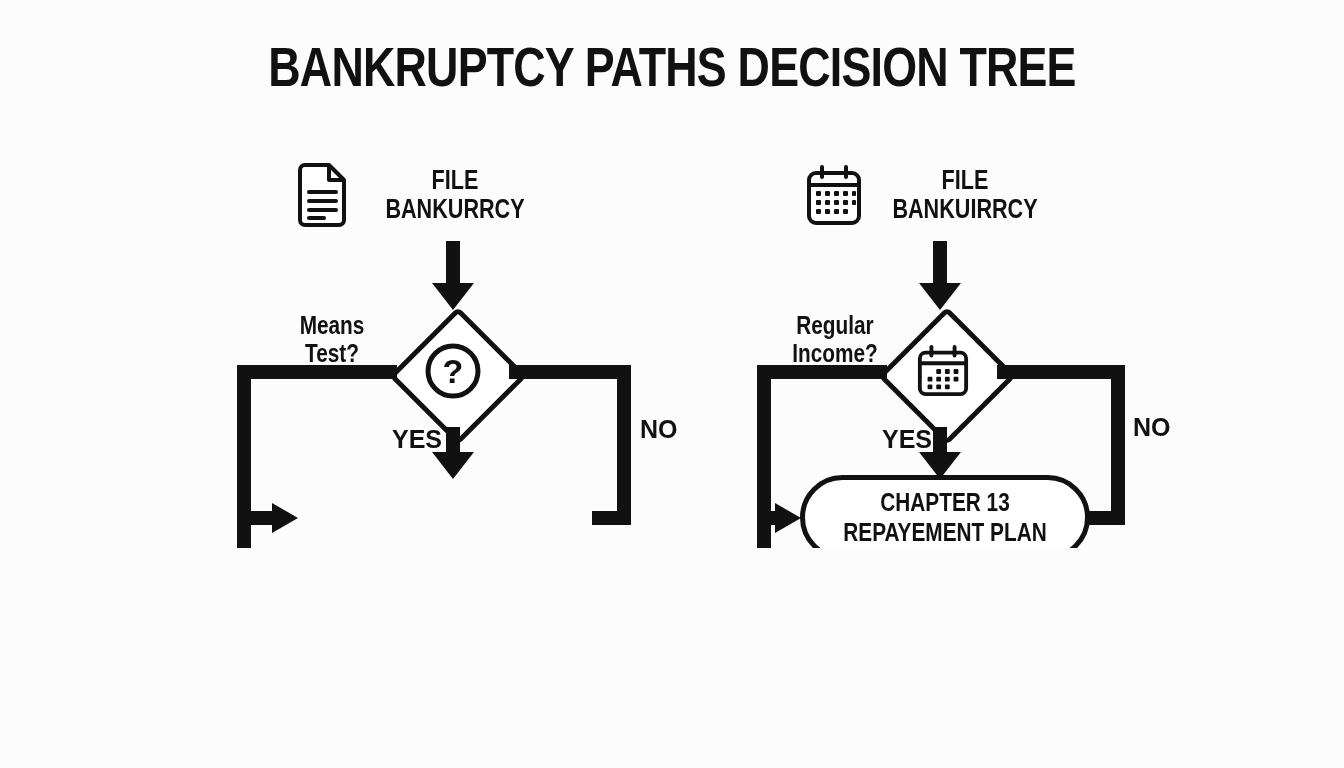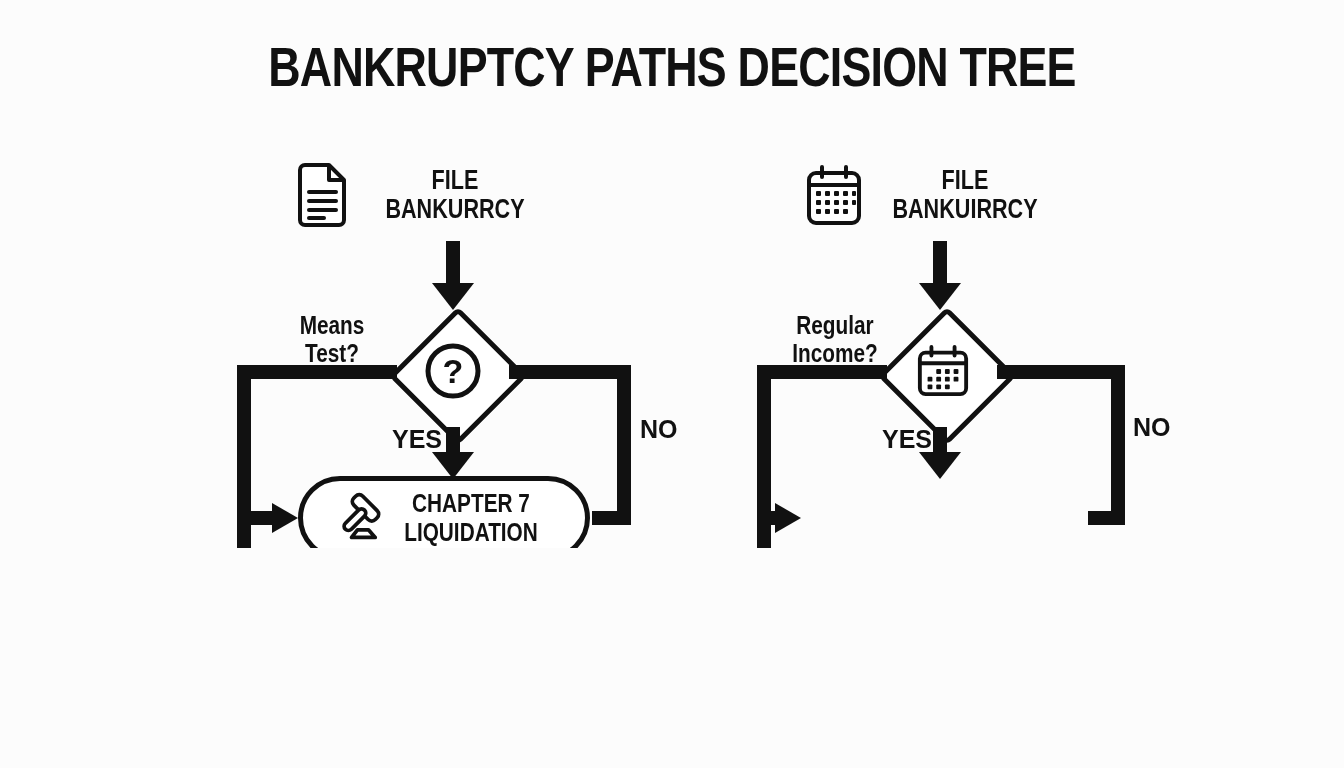--- a/index.html
+++ b/index.html
@@ -82,33 +82,20 @@
   <div class="ln" style="left:237px;top:365px;width:14px;height:302px"></div>
   <div class="ln" style="left:251px;top:511px;width:22px;height:14px"></div>
   <div class="ah-r" style="left:272px;top:503px"></div>
   <div class="ln" style="left:251px;top:653px;width:17px;height:14px"></div>
   <div class="ah-r" style="left:266px;top:645px"></div>
 
   <div class="lbl yn-lbl" style="left:392px;top:426px">YES</div>
   <div class="ln" style="left:446px;top:427px;width:14px;height:28px"></div>
   <div class="ah-d" style="left:432px;top:452px"></div>
 
-  <div class="pill with-icon" style="left:298px;top:476px;width:292px;height:84px">
-    <svg class="picon" style="width:54px;height:54px" viewBox="0 0 64 64">
-      <g fill="#fff" stroke="currentColor" stroke-width="4.5" stroke-linejoin="round">
-        <rect x="31" y="2" width="15" height="36" rx="6" transform="rotate(-45 38.5 20)"></rect>
-        <rect x="10" y="29" width="32" height="10" rx="5" transform="rotate(-45 26 34)"></rect>
-        <path d="M22 55 h28 l-8 -9 h-13 z"></path>
-      </g>
-    </svg>
-    <div class="ptxt cond">
-      <div>CHAPTER 7</div>
-      <div>LIQUIDATION</div>
-    </div>
-  </div>
 
   <div class="ln" style="left:444px;top:558px;width:14px;height:40px"></div>
   <div class="ah-d" style="left:429px;top:596px"></div>
 
 
   <svg class="dicon" style="left:806px;top:164px;width:56px;height:62px" viewBox="0 0 56 62">
     <rect x="3" y="9" width="50" height="50" rx="7" fill="#fff" stroke="currentColor" stroke-width="4"></rect>
     <g stroke="currentColor" stroke-width="4" stroke-linecap="round">
       <line x1="16" y1="3" x2="16" y2="13"></line>
       <line x1="40" y1="3" x2="40" y2="13"></line>
@@ -176,18 +163,24 @@
   <div class="ln" style="left:757px;top:365px;width:14px;height:302px"></div>
   <div class="ln" style="left:771px;top:511px;width:8px;height:14px"></div>
   <div class="ah-r" style="left:775px;top:503px"></div>
   <div class="ln" style="left:771px;top:653px;width:22px;height:14px"></div>
   <div class="ah-r" style="left:791px;top:645px"></div>
 
   <div class="lbl yn-lbl" style="left:882px;top:426px">YES</div>
   <div class="ln" style="left:933px;top:427px;width:14px;height:28px"></div>
   <div class="ah-d" style="left:919px;top:452px"></div>
 
+  <div class="pill" style="left:800px;top:475px;width:290px;height:85px">
+    <div class="ptxt cond">
+      <div>CHAPTER 13</div>
+      <div>REPAYEMENT PLAN</div>
+    </div>
+  </div>
 
   <div class="ln" style="left:933px;top:558px;width:14px;height:40px"></div>
   <div class="ah-d" style="left:919px;top:596px"></div>
 
 
 </div>
 
 </body></html>

